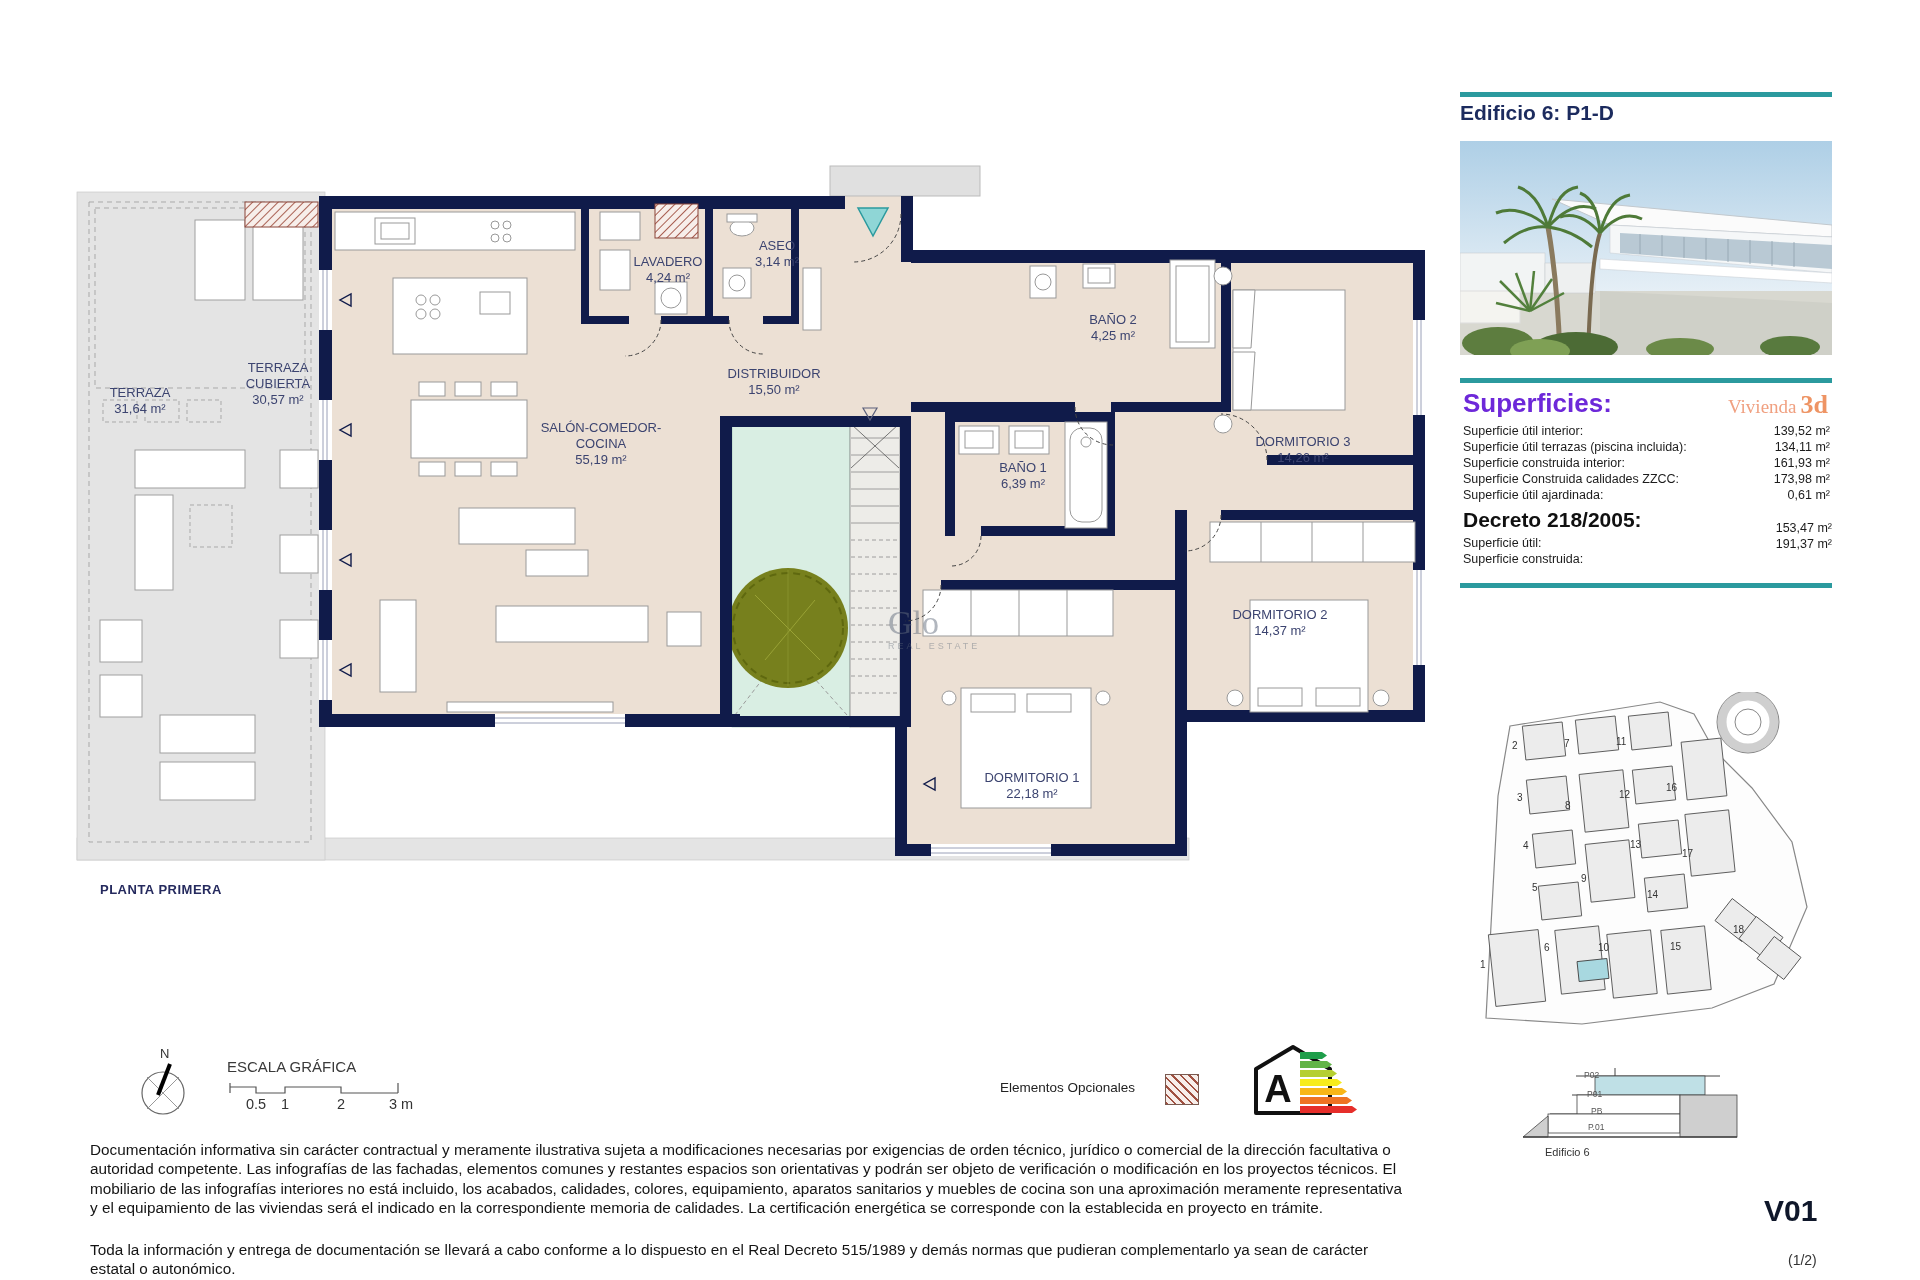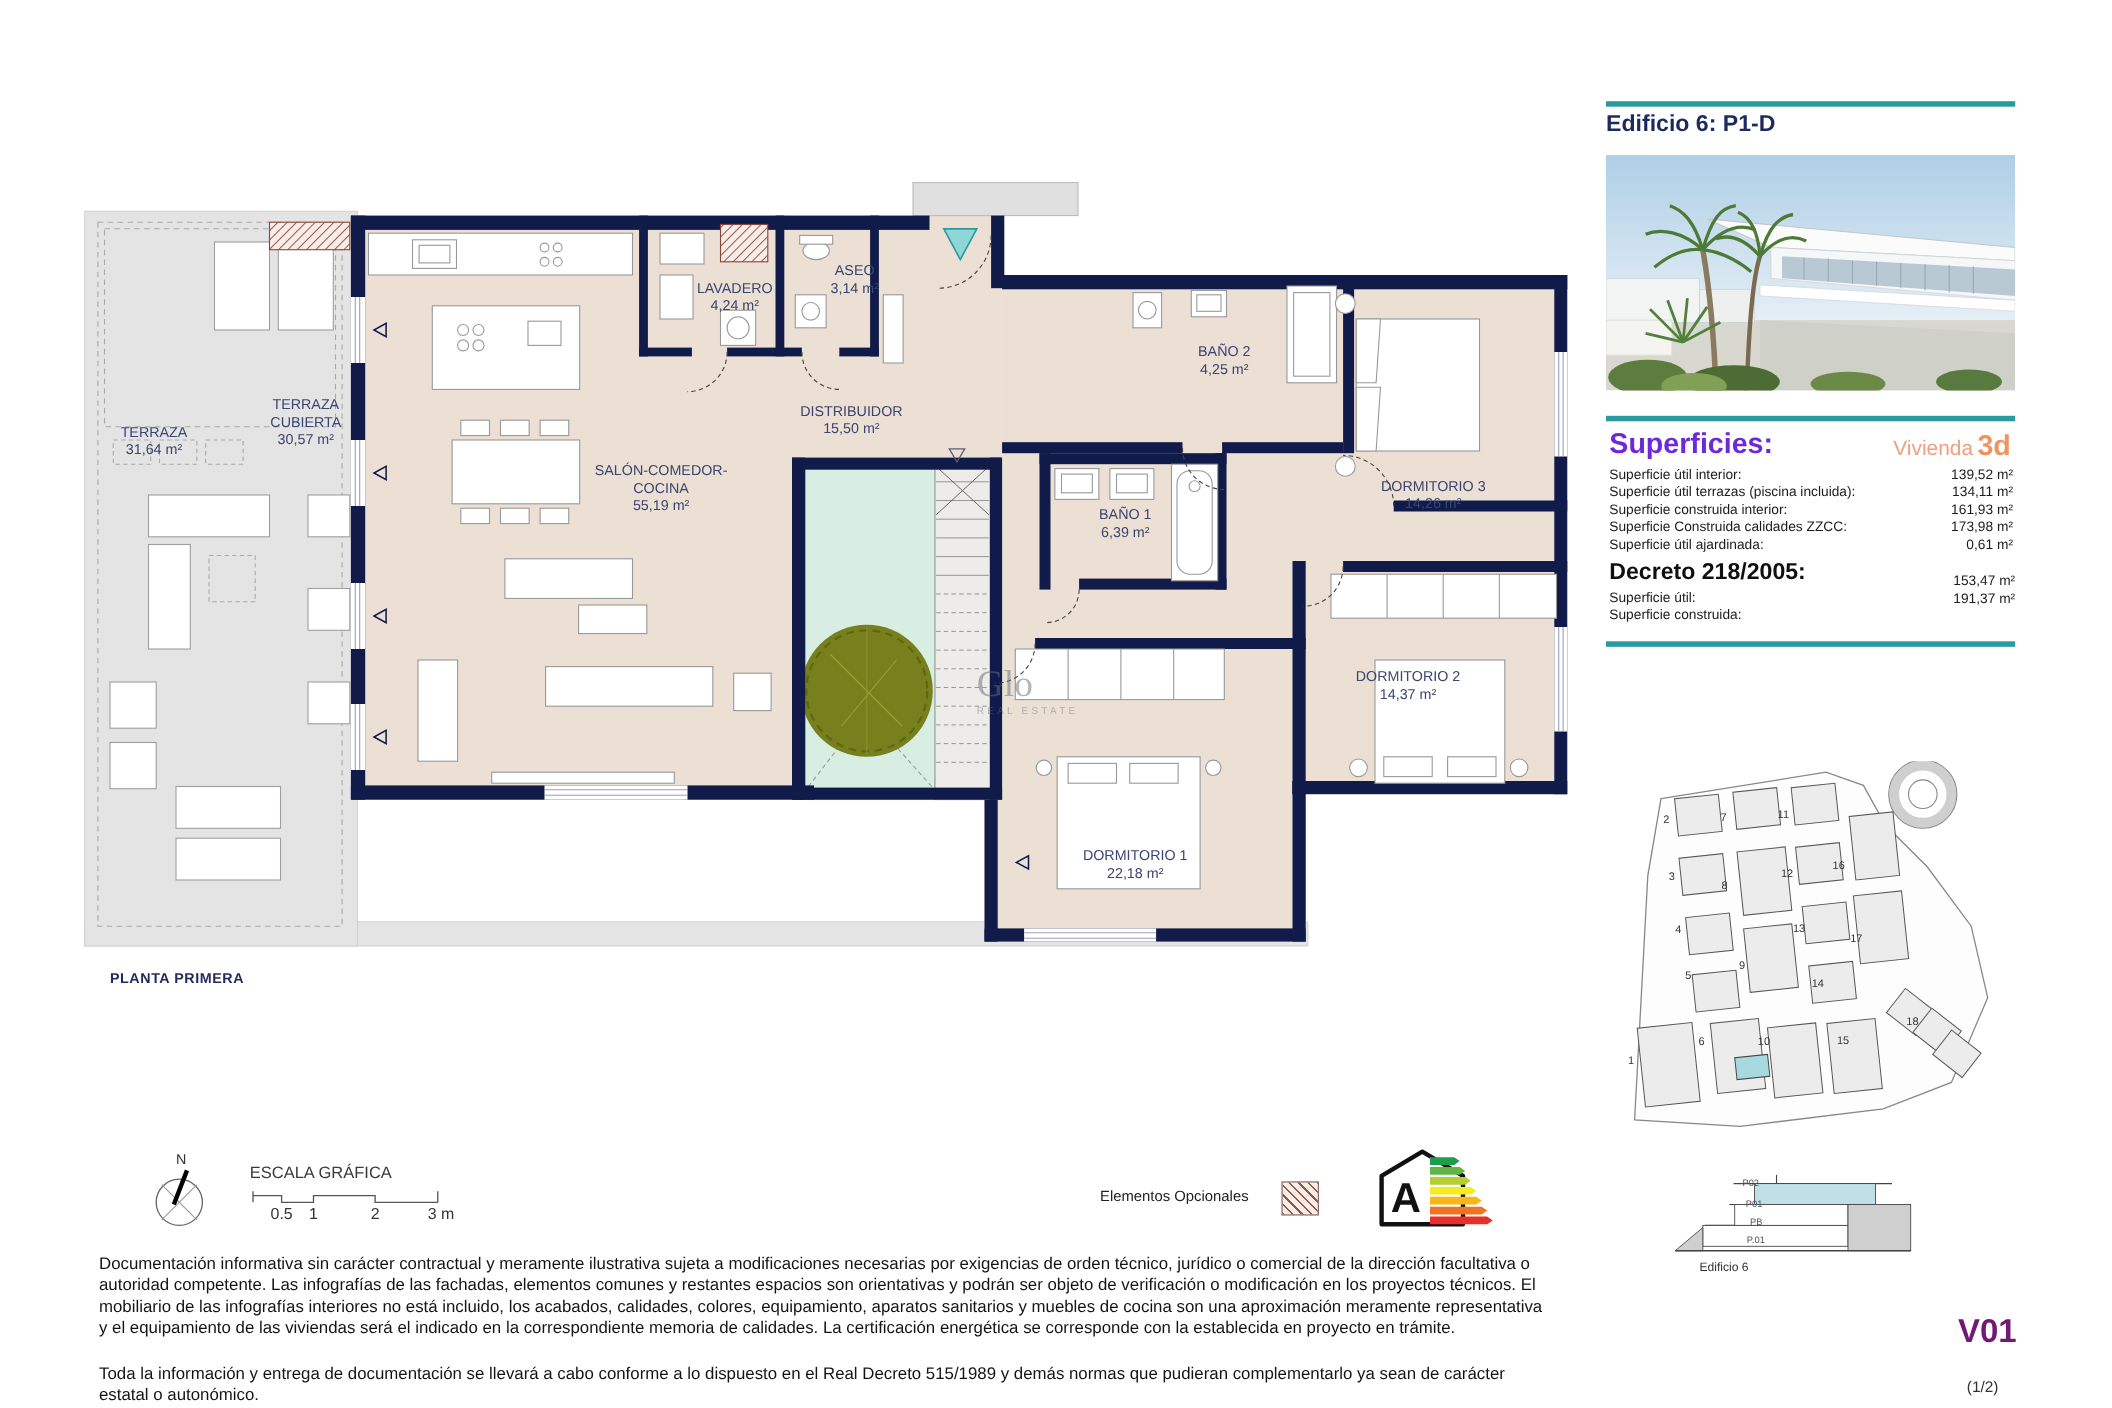--- a/index.html
+++ b/index.html
@@ -17,31 +17,31 @@
   .watermark{position:absolute;left:888px;top:606px;color:rgba(100,110,125,.5);
              font-family:"Liberation Serif", serif;font-size:34px;line-height:1;}
   .watermark small{display:block;font-family:"Liberation Sans", sans-serif;
              font-size:9px;letter-spacing:3px;color:rgba(100,110,125,.45);margin-top:2px;}
   
   .rule{position:absolute;height:5px;background:#2b9a9e;}
   .sb-title{position:absolute;left:1460px;top:101px;width:372px;font-size:21px;
             font-weight:bold;color:#1c2b5e;}
   .sup-head{position:absolute;left:1463px;top:388px;width:369px;}
   .sup-head h2{display:inline-block;margin:0;font-size:26px;color:#6d28d9;}
-  .viv{position:absolute;right:4px;top:2px;font-size:19px;color:#f0a080;}
+  .viv{position:absolute;right:4px;top:2px;font-size:19px;color:#f0a080;font-family:Liberation Serif, serif;}
   .viv b{font-size:26px;color:#ee9464;margin-left:4px;}
   .srow{position:absolute;left:1463px;width:369px;font-size:12.5px;color:#1c1c1c;}
   .srow .v{position:absolute;right:2px;top:0;}
   .dec-head{position:absolute;left:1463px;top:508px;font-size:21px;font-weight:bold;color:#101010;}
   .dval{position:absolute;right:88px;font-size:12.5px;color:#1c1c1c;text-align:right;width:120px;}
   .dlab{position:absolute;left:1463px;font-size:12.5px;color:#1c1c1c;}
   .num{position:absolute;font-size:10px;color:#333;}
   .lvl{position:absolute;font-size:8.5px;color:#555;padding-left:38px;}
   .sec-cap{position:absolute;left:1545px;top:1146px;font-size:11px;color:#333;}
-  .v01{position:absolute;left:1764px;top:1194px;font-size:30px;font-weight:bold;color:#701a75;margin-left:16px;}
+  .v01{position:absolute;left:1764px;top:1194px;font-size:30px;font-weight:bold;color:#0f172a;}
   .pg{position:absolute;left:1788px;top:1252px;font-size:14px;color:#333;}
   
   .esc-title{position:absolute;left:227px;top:1058px;font-size:15px;color:#3a3a3a;}
   .tick{position:absolute;top:1096px;font-size:14.5px;color:#333;transform:translateX(-50%);}
   .north{position:absolute;left:160px;top:1046px;font-size:13px;color:#333;}
   .opt-label{position:absolute;left:1000px;top:1080px;font-size:13.5px;color:#222;}
   .hatch-swatch{position:absolute;left:1165px;top:1074px;width:32px;height:29px;
      border:1px solid #7a5a50;
      background:repeating-linear-gradient(45deg,#a05040 0,#a05040 1.5px,#f7eeea 1.5px,#f7eeea 6px);}
   .para{position:absolute;left:90px;width:1318px;font-size:15.3px;line-height:1.26;

